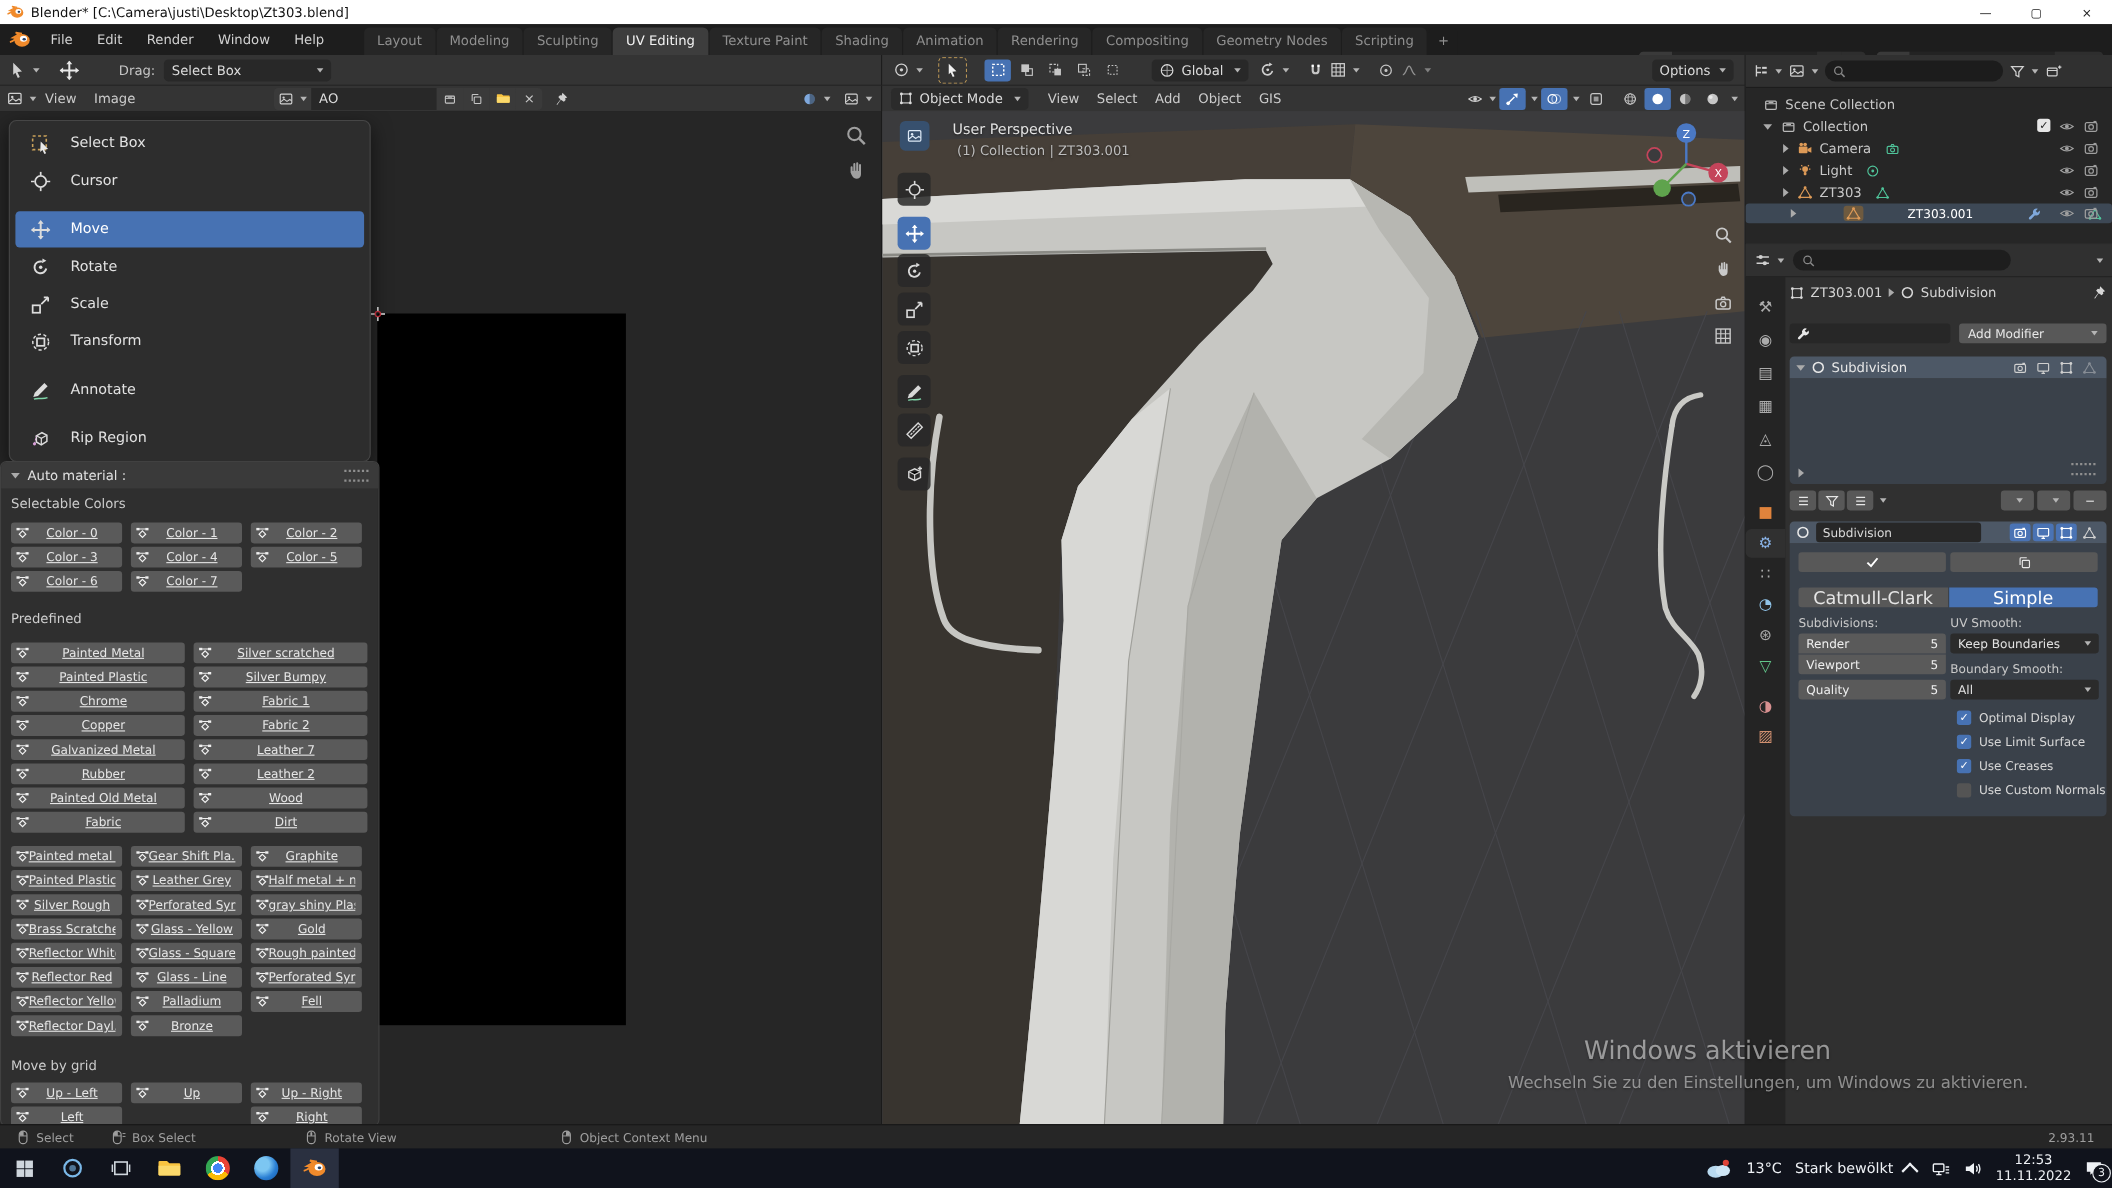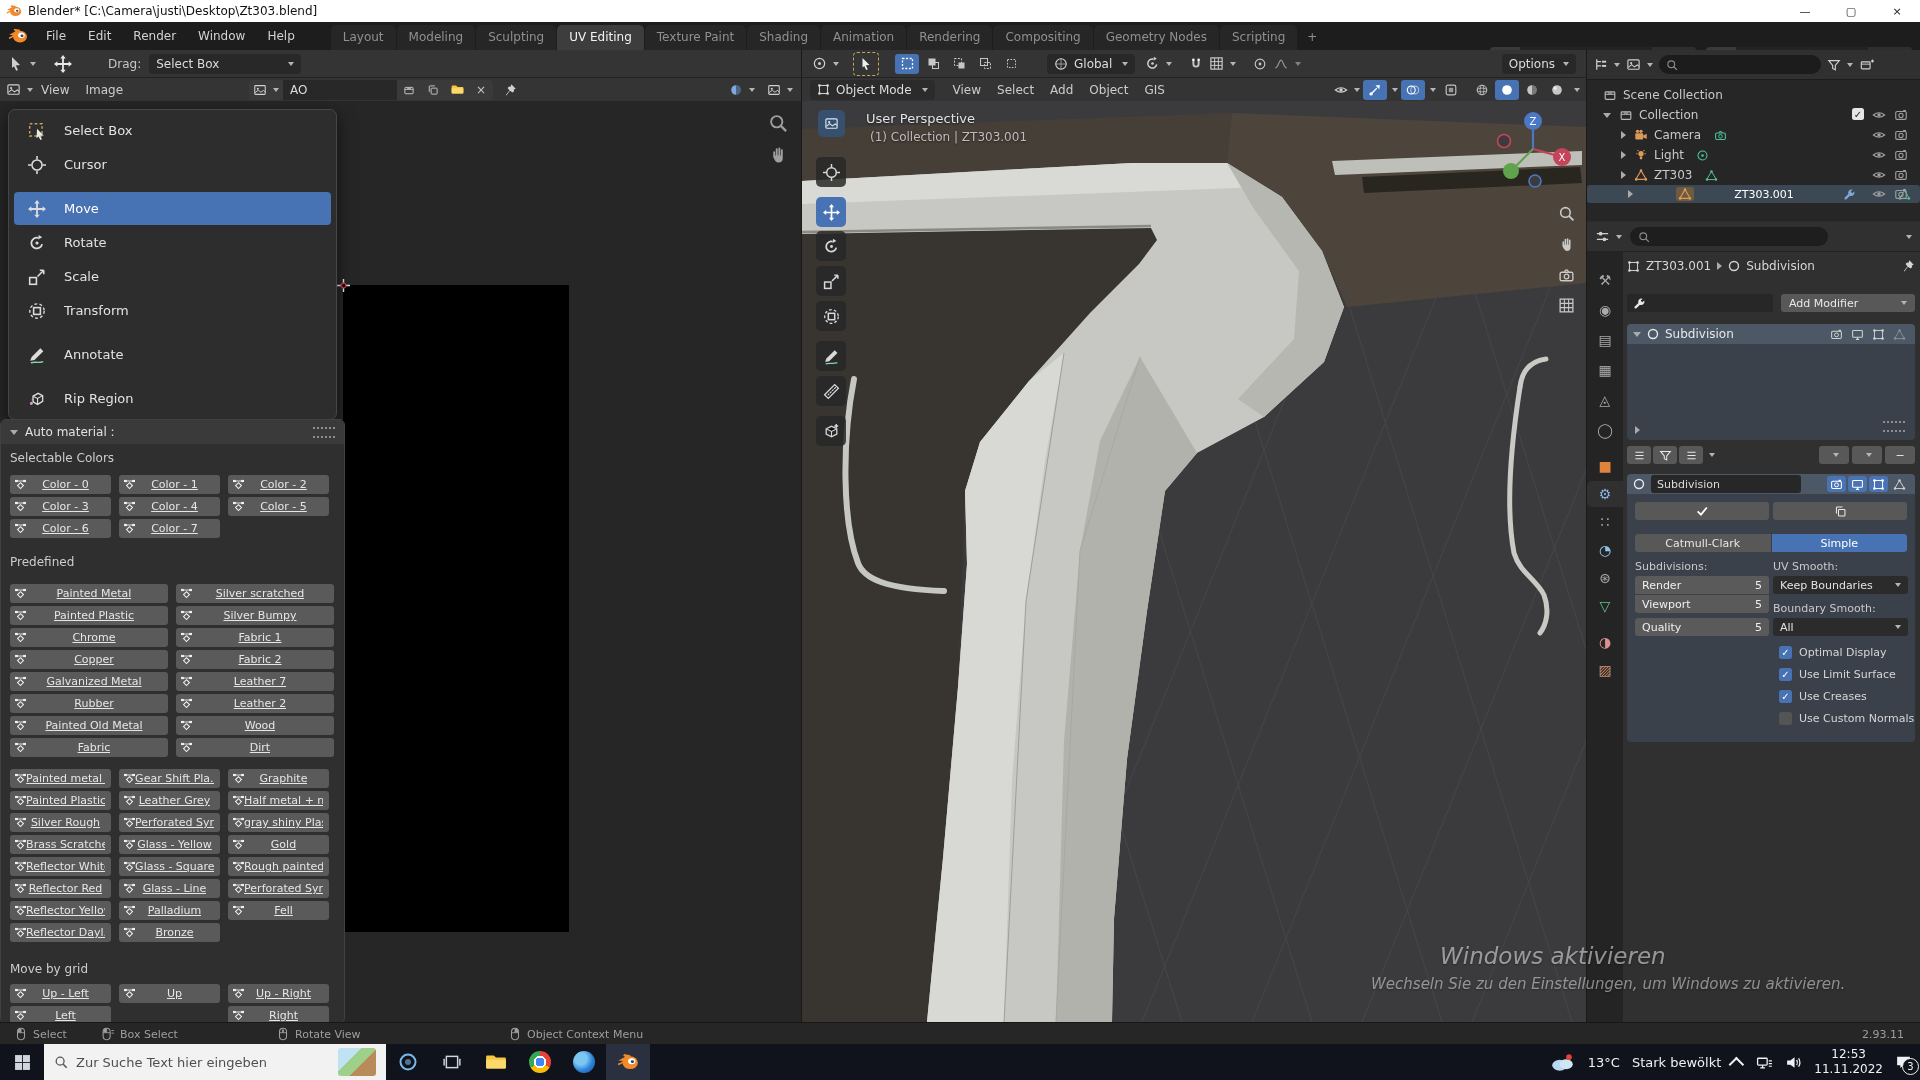--- a/index.html
+++ b/index.html
@@ -92,21 +92,21 @@
   .props-hdr{position:absolute;left:0;top:0;width:333px;height:30px;background:#303030;border-bottom:1px solid #232323;display:flex;align-items:center;gap:8px;padding:0 8px;box-sizing:border-box;}
   .props-search{width:182px;height:19px;background:#1e1e1e;border-radius:10px;display:flex;align-items:center;gap:5px;padding:0 8px;color:#8a8a8a;}
   .pc{position:absolute;left:40px;top:34px;width:288px;}
   .crumb{display:flex;align-items:center;gap:6px;height:20px;color:#d6d6d6;}
   .pbtn{background:#585858;border-radius:3px;height:18px;display:flex;align-items:center;justify-content:center;color:#e8e8e8;font-size:11px;}
   .dk{background:#272727;border-radius:3px;height:18px;display:flex;align-items:center;padding:0 6px;color:#dadada;font-size:11px;}
   .modhdr{background:#4d5866;border-radius:4px 4px 0 0;height:20px;display:flex;align-items:center;gap:6px;padding:0 6px;color:#e8e8e8;}
   .modbody{background:#3a414a;border-radius:0 0 4px 4px;}
   .mtog{width:19px;height:16px;border-radius:3px;display:flex;align-items:center;justify-content:center;color:#cfcfcf;}
   .mtog.on{background:#4a73b4;color:#fff;}
-  .seg{height:18px;border-radius:3px;display:flex;align-items:center;justify-content:center;font-size:11px;}
+  .seg{height:18px;border-radius:3px;display:flex;align-items:center;justify-content:center;font-size:16px;}
   .valfield{background:#5a5a5a;border-radius:3px;height:18px;display:flex;align-items:center;justify-content:space-between;padding:0 7px;color:#efefef;font-size:11px;}
   .sel{background:#2b2b2b;border-radius:3px;height:18px;display:flex;align-items:center;justify-content:space-between;padding:0 7px;color:#e2e2e2;font-size:11px;}
   .ckbox{width:13px;height:13px;border-radius:2.5px;background:#4772b3;display:flex;align-items:center;justify-content:center;color:#fff;font-size:10px;}
   .ckbox.off{background:#545454;}
   .cklabel{color:#d6d6d6;font-size:11px;margin-left:7px;}
   .plabel{color:#c9c9c9;font-size:11px;}
   
   .statusbar{left:0;top:1022px;width:1920px;height:22px;background:#262626;border-top:1px solid #171717;display:flex;align-items:center;color:#9e9e9e;font-size:11px;}
   .sitem{display:flex;align-items:center;gap:5px;position:absolute;}
   
@@ -114,21 +114,21 @@
   .tb-ico{width:44px;height:36px;display:flex;align-items:center;justify-content:center;}
   .searchbox{width:342px;height:36px;background:#f2f2f2;display:flex;align-items:center;gap:8px;padding:0 10px;box-sizing:border-box;color:#4f4f4f;font-size:13px;}
   .searchimg{margin-left:auto;width:38px;height:28px;border-radius:3px;background:linear-gradient(135deg,#bfe3f2 0 35%,#9fd08a 35% 60%,#b98a5a 60% 100%);}
   .tray{position:absolute;right:8px;top:0;height:36px;display:flex;align-items:center;gap:12px;font-size:13px;color:#eef1f5;}
   .clock{text-align:center;font-size:12px;line-height:1.25;}
   .badge{position:relative;}
   .badge .bnum{position:absolute;right:-7px;bottom:-4px;width:15px;height:15px;border-radius:50%;border:1px solid #eef1f5;background:#10131c;font-size:10px;display:flex;align-items:center;justify-content:center;}
   
   .wm1{left:1440px;top:943px;color:rgba(255,255,255,.52);font-size:23px;z-index:60;}
   .wm2{left:1371px;top:975px;color:rgba(255,255,255,.48);font-size:15px;z-index:60;}
-  .wm1,.wm2{position:absolute;text-shadow:0 1px 2px rgba(0,0,0,.35);font-style:italic;}
+  .wm1,.wm2{position:absolute;text-shadow:0 1px 2px rgba(0,0,0,.35);}
 </style>
 </head>
 <body>
 
 <svg width="0" height="0" style="position:absolute">
 <defs>
 <symbol id="sym-matball" viewBox="0 0 14 12">
         <rect x="1" y="1" width="3.2" height="2.4" fill="currentColor"></rect>
         <rect x="9.8" y="1" width="3.2" height="2.4" fill="currentColor"></rect>
         <path d="M4 2.2 H10" stroke="currentColor" stroke-width="1" fill="none"></path>
@@ -1646,27 +1646,20 @@
         <span>2.93.11</span>
       </div>
   </div>
 
   <div class="abs taskbar">
     <div class="tb-ico">
         <svg width="17" height="17" style="color:#cfd6dd">
           <use href="#sym-winlogo"></use>
         </svg>
       </div>
-    <div class="searchbox">
-      <svg width="14" height="14" style="color:#555">
-          <use href="#sym-magnify"></use>
-        </svg>
-      <span>Zur Suche Text hier eingeben</span>
-      <span class="searchimg"></span>
-    </div>
     <div class="tb-ico">
         <svg width="20" height="20">
           <circle cx="10" cy="10" r="7.5" fill="none" stroke="#7ab8e8" stroke-width="2"></circle>
           <circle cx="10" cy="10" r="3" fill="#7ab8e8" opacity=".6"></circle>
         </svg>
       </div>
     <div class="tb-ico">
         <svg width="18" height="18" style="color:#cfd6dd">
           <use href="#sym-taskview"></use>
         </svg>

